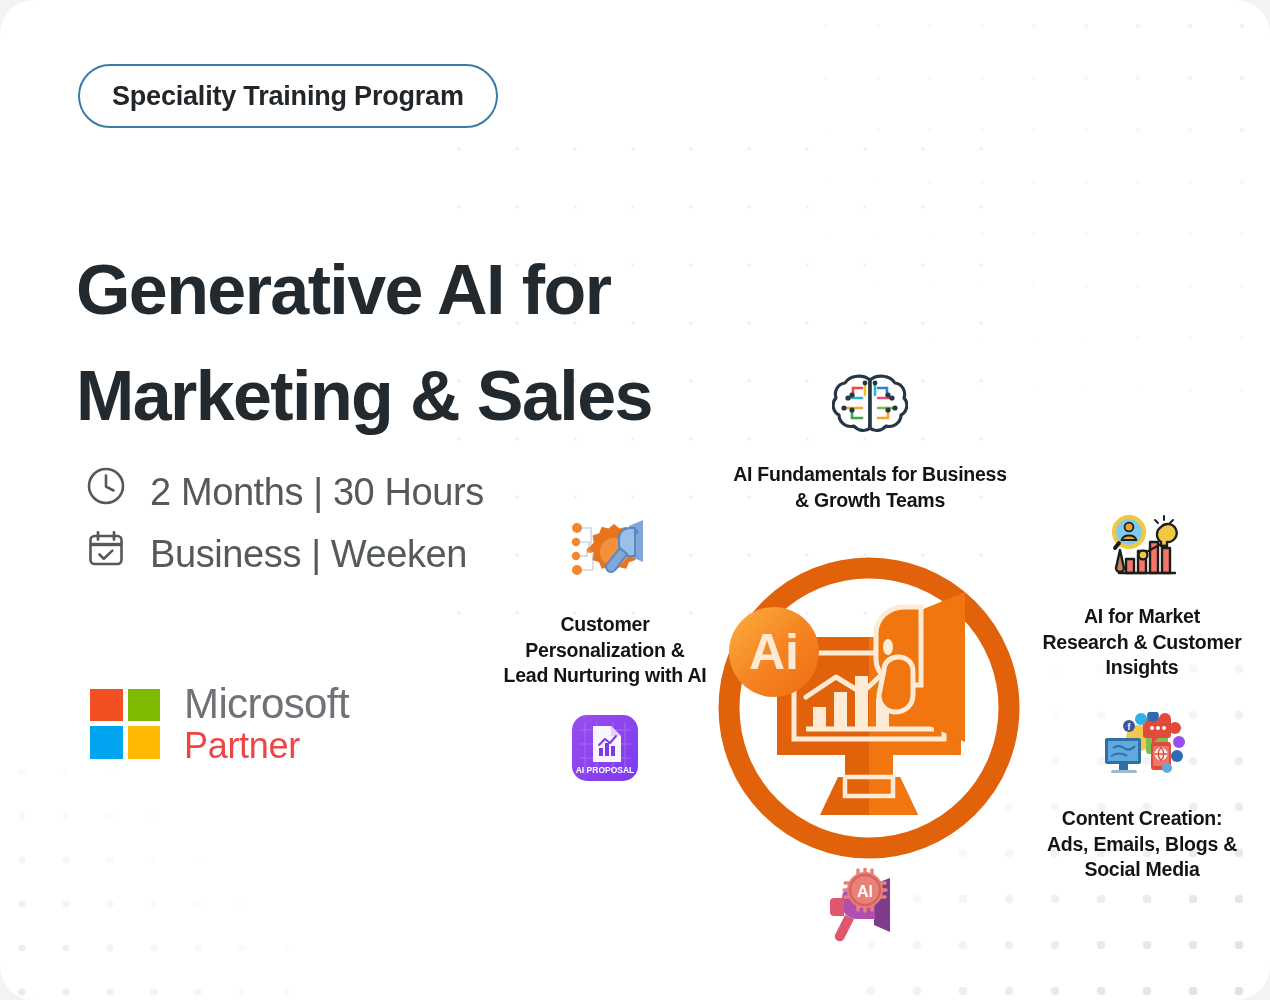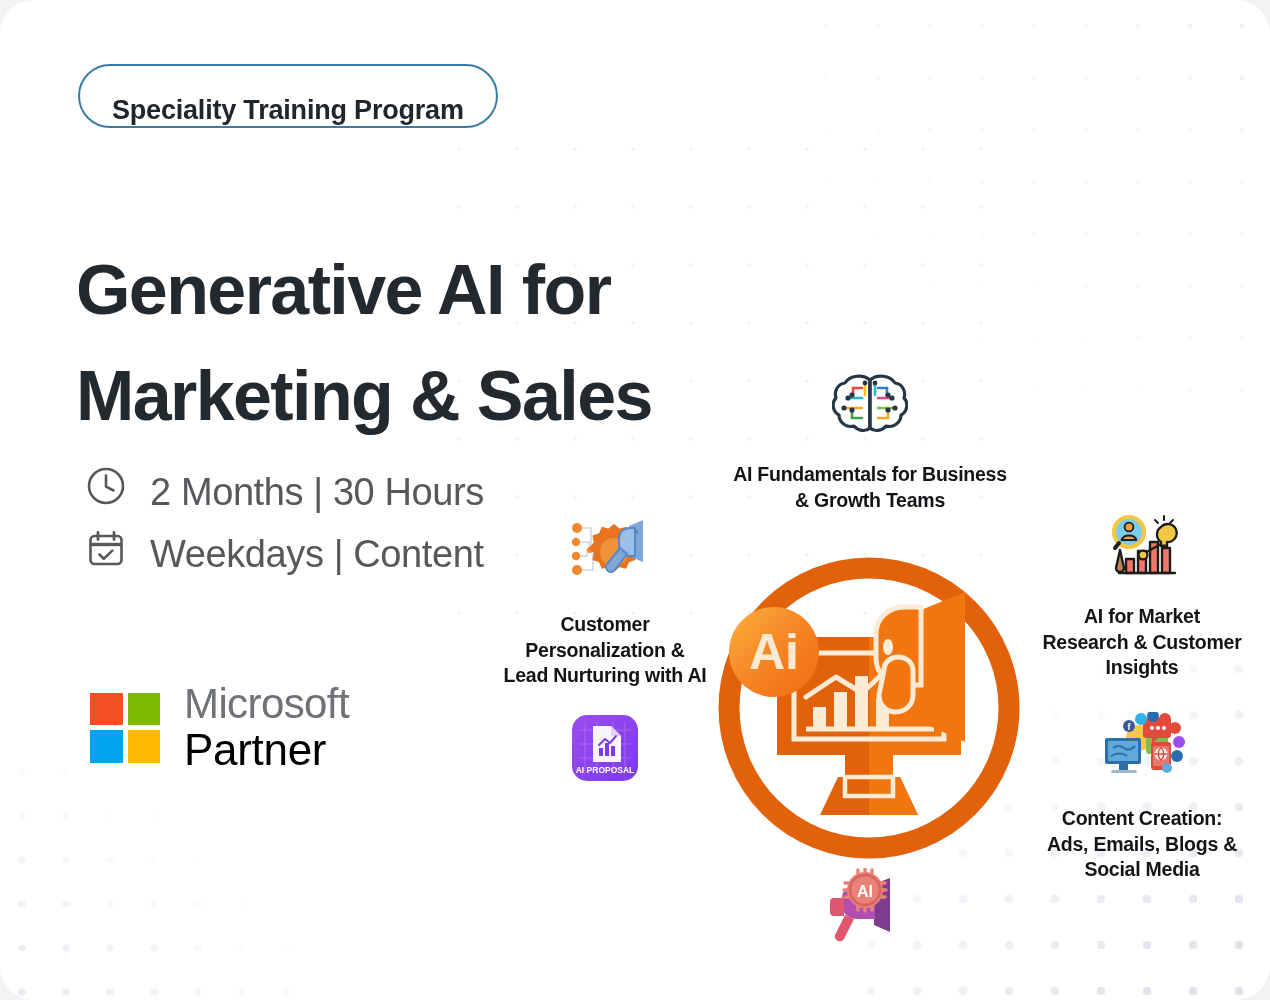--- a/index.html
+++ b/index.html
@@ -39,41 +39,41 @@
     left:430px;top:120px;width:560px;height:520px;
     background-image:radial-gradient(#f0f2f6 1.8px, transparent 2.2px);
     background-size:58px 58px;
     opacity:.9;
   }
 
   
   .badge{
     position:absolute;left:78px;top:64px;
     height:64px;box-sizing:border-box;
-    padding:0 32px;display:flex;align-items:flex-end;
+    padding:0 32px;display:flex;align-items:center;
     border:2.5px solid #3a7ca5;border-radius:34px;background:#fff;
     font-size:27px;font-weight:bold;color:#21262b;letter-spacing:-.2px;
   }
   .title{
     position:absolute;left:76px;top:190px;width:700px;
     font-size:70px;line-height:1.52;font-weight:bold;
     color:#222a30;letter-spacing:-1.6px;
   }
   .title .l2{display:block;}
   .meta{position:absolute;left:84px;top:455px;}
   .meta-row{display:flex;align-items:center;gap:22px;height:62px;}
   .meta-txt{font-size:38px;color:#55595c;letter-spacing:-.4px;white-space:nowrap;margin-top:13px;}
   .meta-ico{width:44px;height:44px;flex:0 0 44px;}
 
   .mspartner{position:absolute;left:90px;top:683px;display:flex;align-items:center;gap:24px;}
   .ms-grid{width:70px;height:70px;display:grid;grid-template-columns:1fr 1fr;grid-template-rows:1fr 1fr;gap:5px;}
   .ms-grid i{display:block;}
   .ms-words{line-height:1.02;}
   .ms-words .w1{font-size:42px;color:#6f7277;letter-spacing:-.6px;}
-  .ms-words .w2{font-size:44px;color:#000000;letter-spacing:-.3px;margin-top:2px;}
+  .ms-words .w2{font-size:36px;color:#ef4444;letter-spacing:-.3px;margin-top:2px;}
 
   
   .mod{position:absolute;text-align:center;}
   .mod-icon{margin:0 auto;display:block;}
   .mod-label{
     font-size:19.5px;font-weight:bold;color:#121417;
     line-height:1.32;letter-spacing:-.25px;margin-top:20px;white-space:pre-line;
   }
   #mod-top{left:700px;top:374px;width:340px;}
   #mod-left-top{left:485px;top:512px;width:240px;}
@@ -114,21 +114,21 @@
     </div>
     <div class="meta-row">
       <span class="meta-ico">
         <svg viewBox="0 0 44 44" width="44" height="44">
           <rect x="6.5" y="10" width="31" height="28" rx="4" fill="none" stroke="#55595c" stroke-width="2.6"></rect>
           <path d="M6.5 18.5h31" stroke="#55595c" stroke-width="3.4"></path>
           <path d="M14 6.5v7M30 6.5v7" stroke="#55595c" stroke-width="2.8" stroke-linecap="round"></path>
           <path d="M15.5 28.5l4.3 4.3 8.5-8.2" fill="none" stroke="#55595c" stroke-width="2.6" stroke-linecap="round" stroke-linejoin="round"></path>
         </svg>
       </span>
-      <span class="meta-txt">Weekdays | Content</span>
+      <span class="meta-txt">Business | Weeken</span>
     </div>
   </div>
 
   <div class="mspartner">
     <span class="ms-grid">
       <i style="background:#F25022"></i>
         <i style="background:#7FBA00"></i>
       <i style="background:#00A4EF"></i>
         <i style="background:#FFB900"></i>
     </span>

